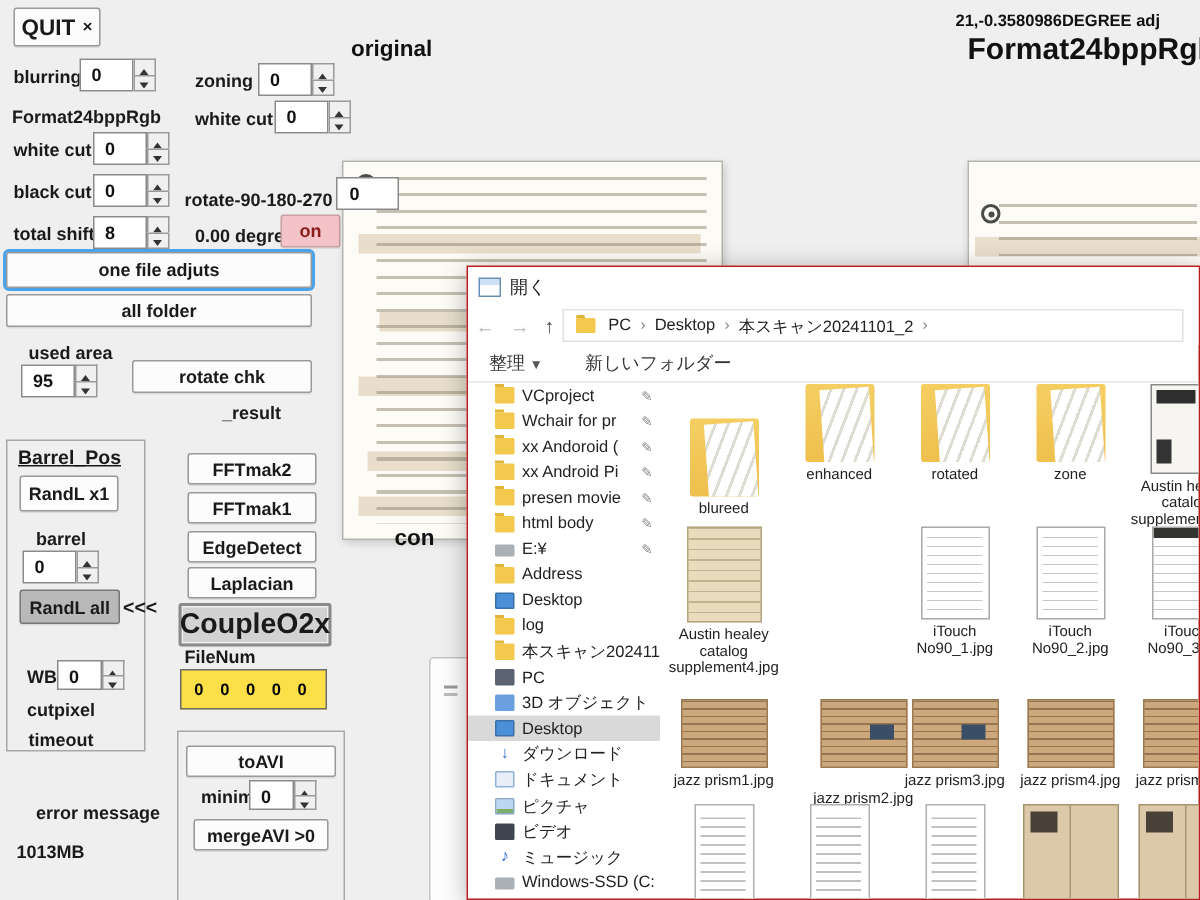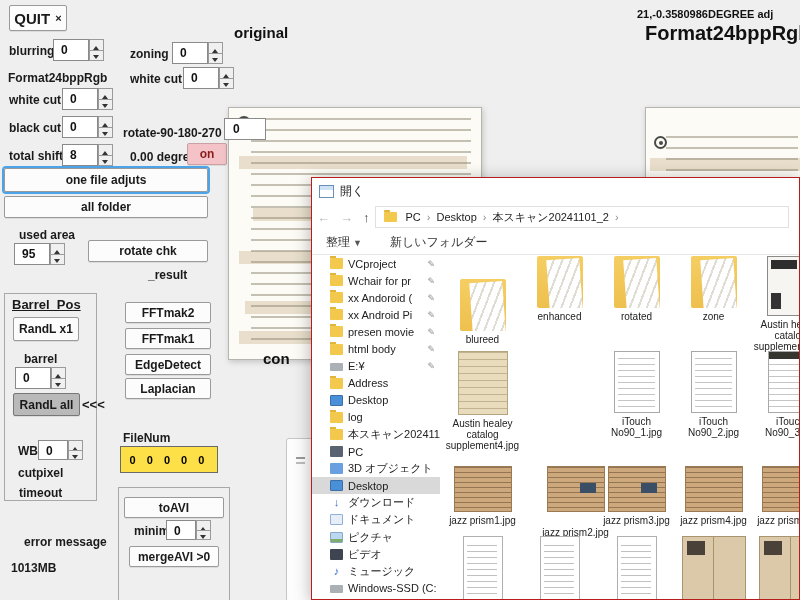--- a/index.html
+++ b/index.html
@@ -210,20 +210,21 @@
         <div class="d"></div>
       </div>
   </div>
   <div class="lbl" style="left:18px;top:466px;">cutpixel</div>
   <div class="lbl" style="left:19px;top:486px;text-align:right;">timeout</div>
 
   <div class="btn" style="left:125px;top:302px;width:84px;height:19px;">FFTmak2</div>
   <div class="btn" style="left:125px;top:328px;width:84px;height:19px;">FFTmak1</div>
   <div class="btn" style="left:125px;top:354px;width:84px;height:19px;">EdgeDetect</div>
   <div class="btn" style="left:125px;top:378px;width:84px;height:19px;">Laplacian</div>
+  <div class="btn big" style="left:119px;top:402px;width:98px;height:25px;">CoupleO2x</div>
   <div class="lbl" style="left:123px;top:431px;">FileNum</div>
   <div class="display" style="left:120px;top:446px;width:96px;height:25px;">0 0 0 0 0</div>
 
   <div class="groupbox" style="left:118px;top:487px;width:110px;height:112px;"></div>
   <div class="btn" style="left:124px;top:497px;width:98px;height:19px;">toAVI</div>
   <div class="lbl" style="left:134px;top:524px;">minim</div>
   <div class="spinner" style="left:166px;top:520px;height:20px;">
     <div class="sv" style="width:30px;">0</div>
     <div class="ud">
         <div class="u"></div>

